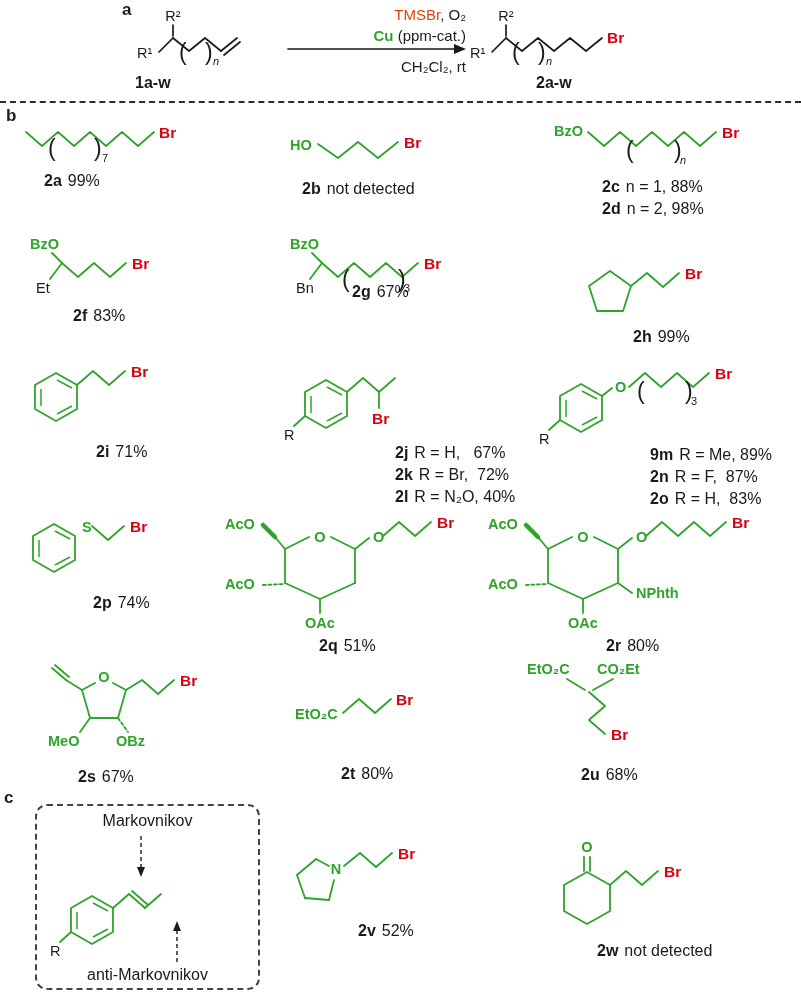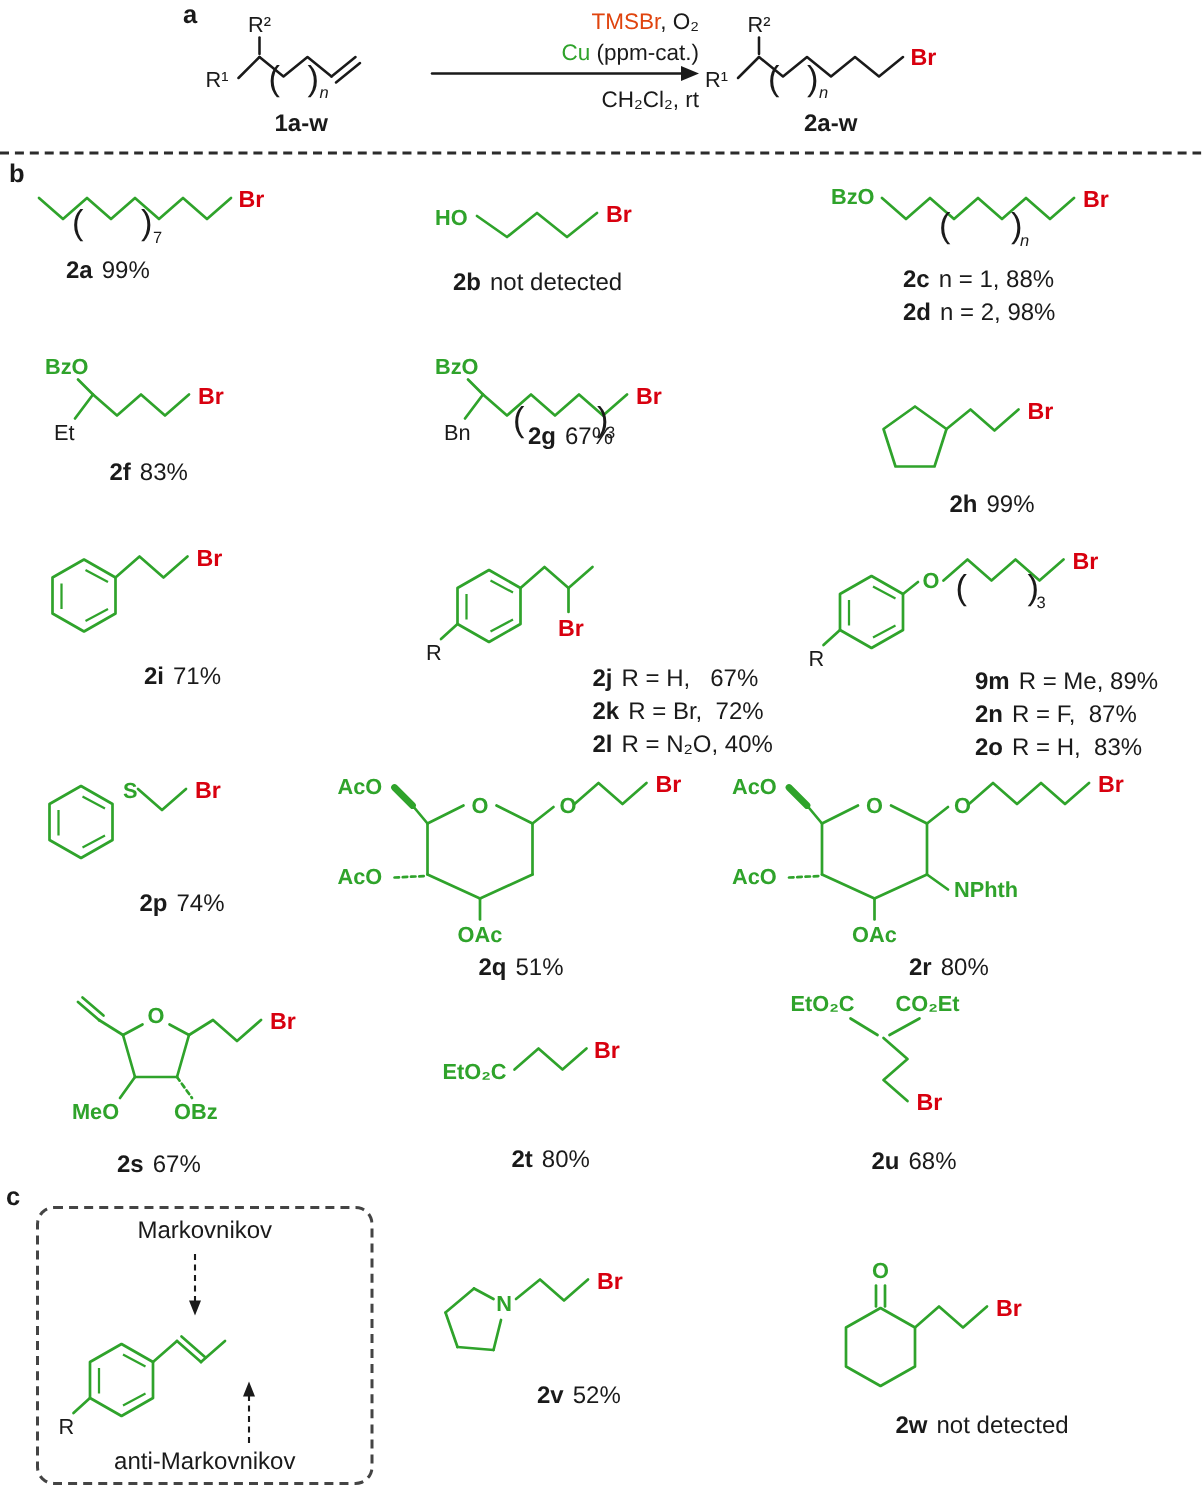--- a/index.html
+++ b/index.html
@@ -9,21 +9,21 @@
   .page{position:relative;width:801px;height:998px;background:#fff;overflow:hidden}
   .abs{position:absolute}
   .sec{position:absolute;font-weight:700;font-size:17px;color:var(--ink)}
   .cap{font-size:16px;white-space:nowrap;color:var(--ink)}
   .cap b{font-weight:700;margin-right:6px}
   .cap span{white-space:pre}
   .cap-rows .cap{line-height:22px}
   .cond{position:absolute;text-align:right;font-size:15px;white-space:nowrap;color:var(--ink)}
   .cond span{white-space:pre}
   .red{color:var(--orange_red)}
-  .grn{color:var(--green);font-weight:400}
+  .grn{color:var(--green);font-weight:700}
   svg{overflow:visible;display:block}
   svg text{font-family:"Liberation Sans","DejaVu Sans",sans-serif;font-size:14.5px}
   .bond{fill:none;stroke:var(--green);stroke-width:1.8;stroke-linejoin:round;stroke-linecap:round}
   .bondk{fill:none;stroke:var(--ink);stroke-width:1.7;stroke-linejoin:round;stroke-linecap:round}
   .wedge{stroke-width:4.5}
   .hash{stroke-dasharray:3 2.5}
   .gl{fill:var(--green);font-weight:600}
   .kl{fill:var(--ink)}
   .brl{fill:var(--red);font-weight:700;font-size:15.5px}
   .paren{fill:var(--ink);font-size:23px;font-weight:400}
@@ -61,21 +61,21 @@
         <line class="bondk" x1="38" y1="17" x2="38" y2="28"></line>
         <line class="bondk" x1="24" y1="44" x2="38" y2="30"></line>
         <polyline class="bondk" points="38,30 54,43 70,30 86,43"></polyline>
         <line class="bondk" x1="86" y1="43" x2="102" y2="30"></line>
         <line class="bondk" x1="89" y1="47" x2="105" y2="34"></line>
       </g>
       <text class="paren" x="44" y="52">(</text>
       <text class="paren" x="70" y="52">)</text>
       <text class="sub it" x="78" y="57">n</text>
     </svg>
-    <div class="cap" style="margin-left:48px"><b>1a-w</b></div>
+    <div class="cap" style=""><b>1a-w</b></div>
   </div>
 
   <div class="cond" style="left:288px;top:6px;width:178px">
     <span class="red">TMSBr</span><span>, O₂</span>
   </div>
   <div class="cond" style="left:288px;top:27px;width:178px">
     <span class="grn">Cu</span><span> (ppm-cat.)</span>
   </div>
   <svg class="abs" style="left:286px;top:42px" width="182" height="14">
     <line class="bondk" x1="2" y1="7" x2="168" y2="7"></line>
@@ -350,21 +350,21 @@
         <line class="bond" x1="90" y1="21" x2="70" y2="32"></line>
         <polyline class="bond" points="66,34 82,48 66,62 82,76"></polyline>
       </g>
       <text class="brl" x="88" y="82">Br</text>
     </svg>
     <div class="cap" style="margin-left:58px;margin-top:8px"><b>2u</b><span>68%</span></div>
   </div>
 
   <div class="sec" style="left:4px;top:788px">c</div>
 
-  <div class="abs mbox" style="left:24px;top:804px;width:225px;height:186px">
+  <div class="abs mbox" style="left:35px;top:804px;width:225px;height:186px">
     <div class="mlabel" style="top:6px">Markovnikov</div>
     <svg class="abs" style="left:96px;top:28px" width="16" height="46">
       <line class="dashline" x1="8" y1="2" x2="8" y2="34"></line>
       <polygon class="ah" points="4,33 12,33 8,43"></polygon>
     </svg>
     <svg class="abs" style="left:12px;top:76px" width="200" height="92">
       <use href="#benz" x="22" y="14"></use>
       <g>
         <line class="bond" x1="22" y1="50" x2="11" y2="60"></line>
         <line class="bond" x1="64" y1="26" x2="80" y2="12"></line>

